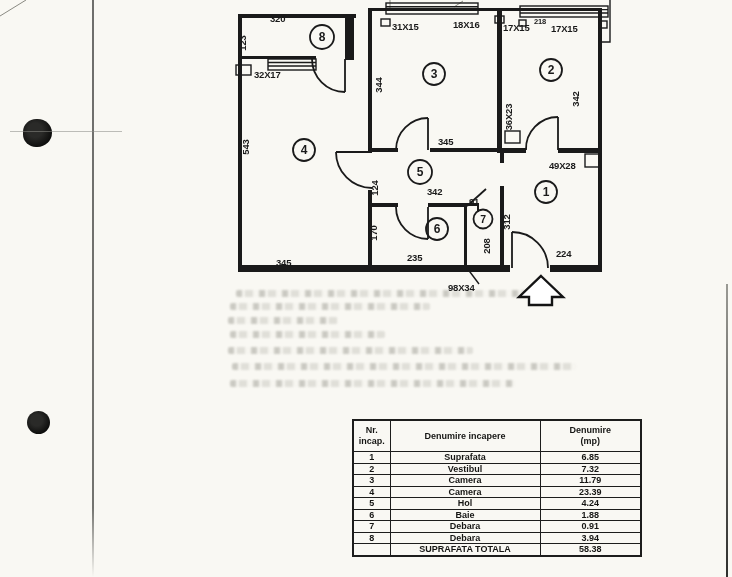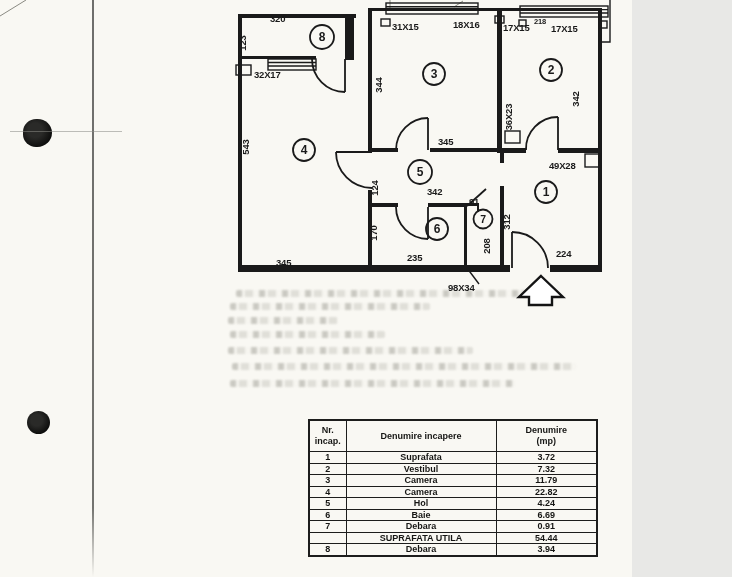--- a/index.html
+++ b/index.html
@@ -1,16 +1,16 @@
 <!DOCTYPE html>
 <html style="--ink: #1a1a1a; --paper: #f9f8f3;"><head>
 <meta charset="utf-8">
 <style>
   html,body{margin:0;padding:0;background:#e8e8e6;}
-  .page{position:relative;width:632px;height:577px;background:var(--paper,#f9f8f3);overflow:hidden;
+  .page{position:relative;width:732px;height:577px;background:var(--paper,#f9f8f3);overflow:hidden;
         font-family:"Liberation Sans",sans-serif;}
   svg{position:absolute;left:0;top:0;}
   svg text{font-family:"Liberation Sans",sans-serif;font-weight:bold;fill:var(--ink,#1a1a1a);
            font-size:9.5px;letter-spacing:-0.2px;}
   svg text.v{text-anchor:middle;}
   svg text.small{font-size:7.5px;}
   svg text.roomnum{font-size:12px;text-anchor:middle;}
   svg text.roomnum.sm{font-size:10.5px;}
   .wall{fill:var(--ink,#1a1a1a);stroke:none;}
   .thin{fill:none;stroke:var(--ink,#1a1a1a);stroke-width:1.4;}
@@ -23,21 +23,21 @@
               background:linear-gradient(180deg,#9a9a94,#2f2f2d);}
   .punch{position:absolute;background:radial-gradient(circle at 42% 40%,#2a2a28 0 30%,#0b0b0a 75%);}
   .punch.one{left:23px;top:119px;width:29px;height:28px;border-radius:48% 52% 53% 47%;}
   .punch.two{left:27px;top:411px;width:23px;height:23px;border-radius:50%;}
   .scratch{position:absolute;left:10px;top:131px;width:112px;height:1px;background:#8b8b85;opacity:.55;}
   .bleed{position:absolute;height:7px;filter:blur(1.1px);opacity:.32;border-radius:2px;
          background:repeating-linear-gradient(90deg,#6b6a5e 0 6px,rgba(107,106,94,.1) 6px 9px,
                     rgba(107,106,94,.55) 9px 17px,rgba(107,106,94,.06) 17px 23px);}
   
   .area-table-wrap{position:absolute;left:308px;top:419px;width:288px;}
-  table.area{border-collapse:collapse;width:100%;table-layout:fixed;}
+  table.area{border-collapse:collapse;width:100%;table-layout:fixed;margin-left:44px;}
   table.area td,table.area th{border:1.4px solid #1d1d1c;padding:0;margin:0;
        font-size:9px;font-weight:bold;color:#161614;text-align:center;line-height:10.5px;height:10px;
        overflow:hidden;white-space:nowrap;}
   table.area{border:2.2px solid #1d1d1c;}
   table.area th{height:30px;line-height:11px;white-space:normal;}
   col.c-nr{width:37px;} col.c-name{width:150px;} col.c-area{width:101px;}
 </style>
 </head>
 <body>
 
@@ -224,59 +224,59 @@
         </colgroup>
       <tbody>
           <tr>
         <th><span>Nr.</span><br><span>incap.</span></th>
         <th><span>Denumire incapere</span></th>
         <th><span>Denumire</span><br><span>(mp)</span></th>
       </tr>
       <tr>
         <td>1</td>
         <td>Suprafata</td>
-        <td>3.72</td>
+        <td>6.85</td>
       </tr>
       <tr>
         <td>2</td>
         <td>Vestibul</td>
         <td>7.32</td>
       </tr>
       <tr>
         <td>3</td>
         <td>Camera</td>
         <td>11.79</td>
       </tr>
       <tr>
         <td>4</td>
         <td>Camera</td>
-        <td>22.82</td>
+        <td>23.39</td>
       </tr>
       <tr>
         <td>5</td>
         <td>Hol</td>
         <td>4.24</td>
       </tr>
       <tr>
         <td>6</td>
         <td>Baie</td>
-        <td>6.69</td>
+        <td>1.88</td>
       </tr>
       <tr>
         <td>7</td>
         <td>Debara</td>
         <td>0.91</td>
       </tr>
       <tr>
-        <td></td>
-        <td>SUPRAFATA UTILA</td>
-        <td>54.44</td>
-      </tr>
-      <tr>
         <td>8</td>
         <td>Debara</td>
         <td>3.94</td>
       </tr>
+      <tr>
+        <td></td>
+        <td>SUPRAFATA TOTALA</td>
+        <td>58.38</td>
+      </tr>
     </tbody>
       </table>
   </div>
 
 </div>
 
 </body></html>

